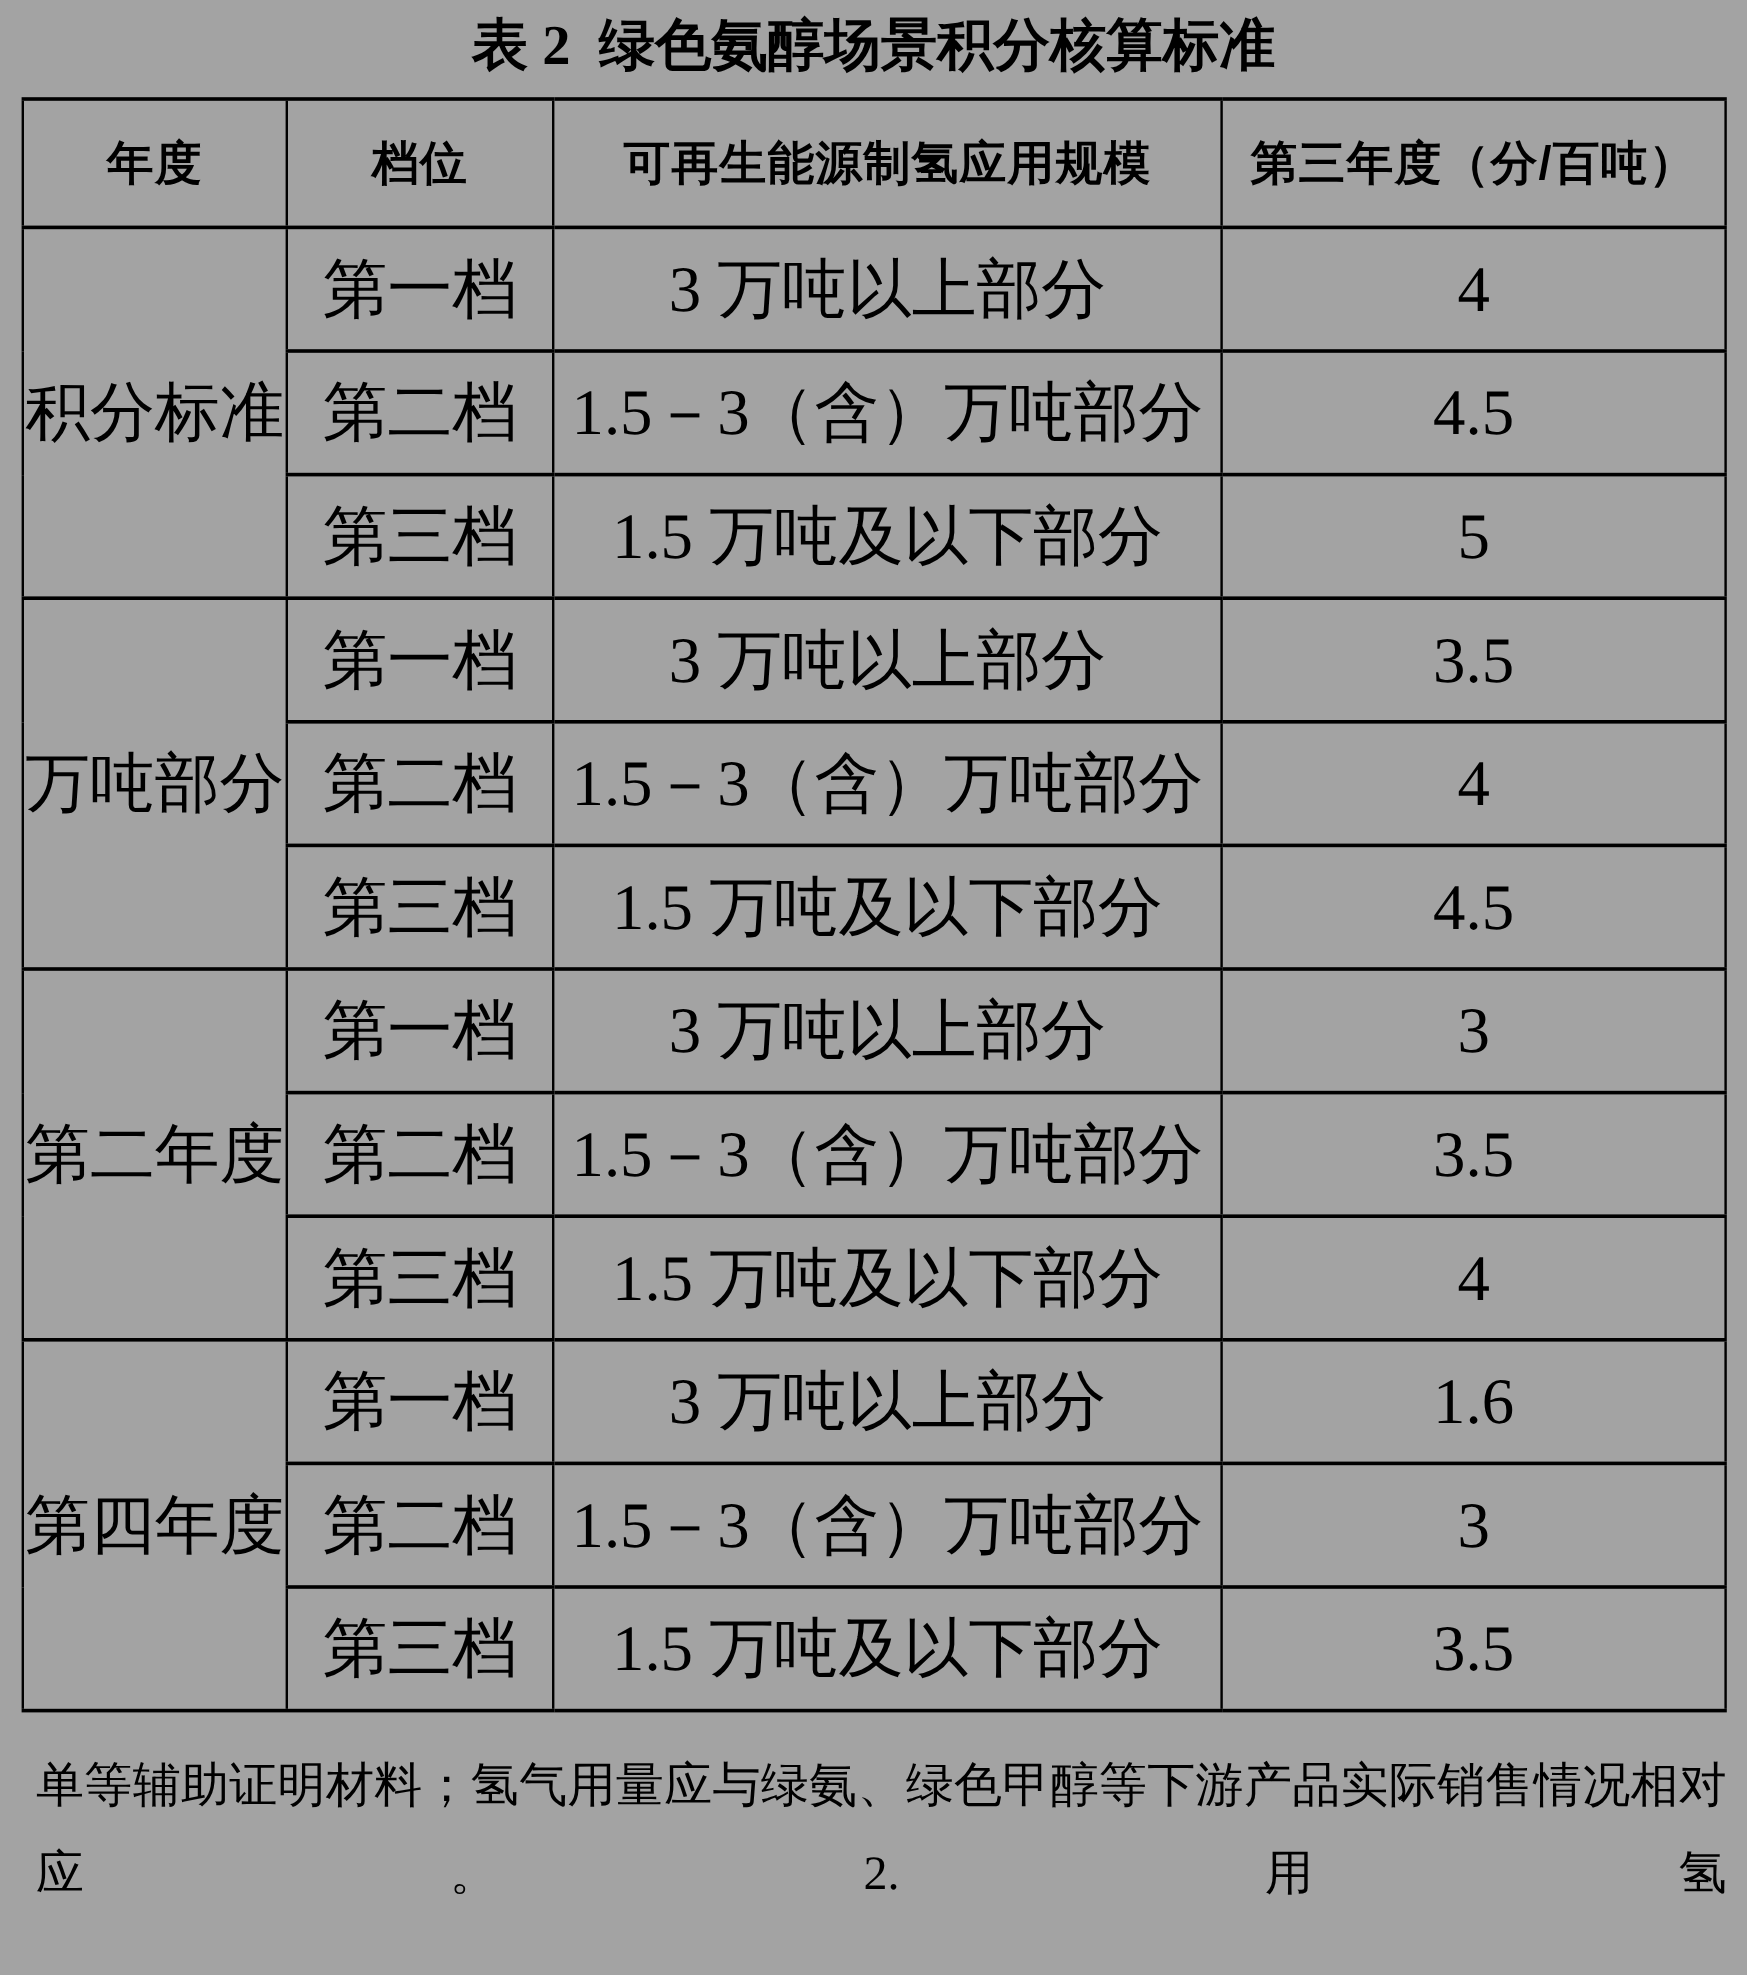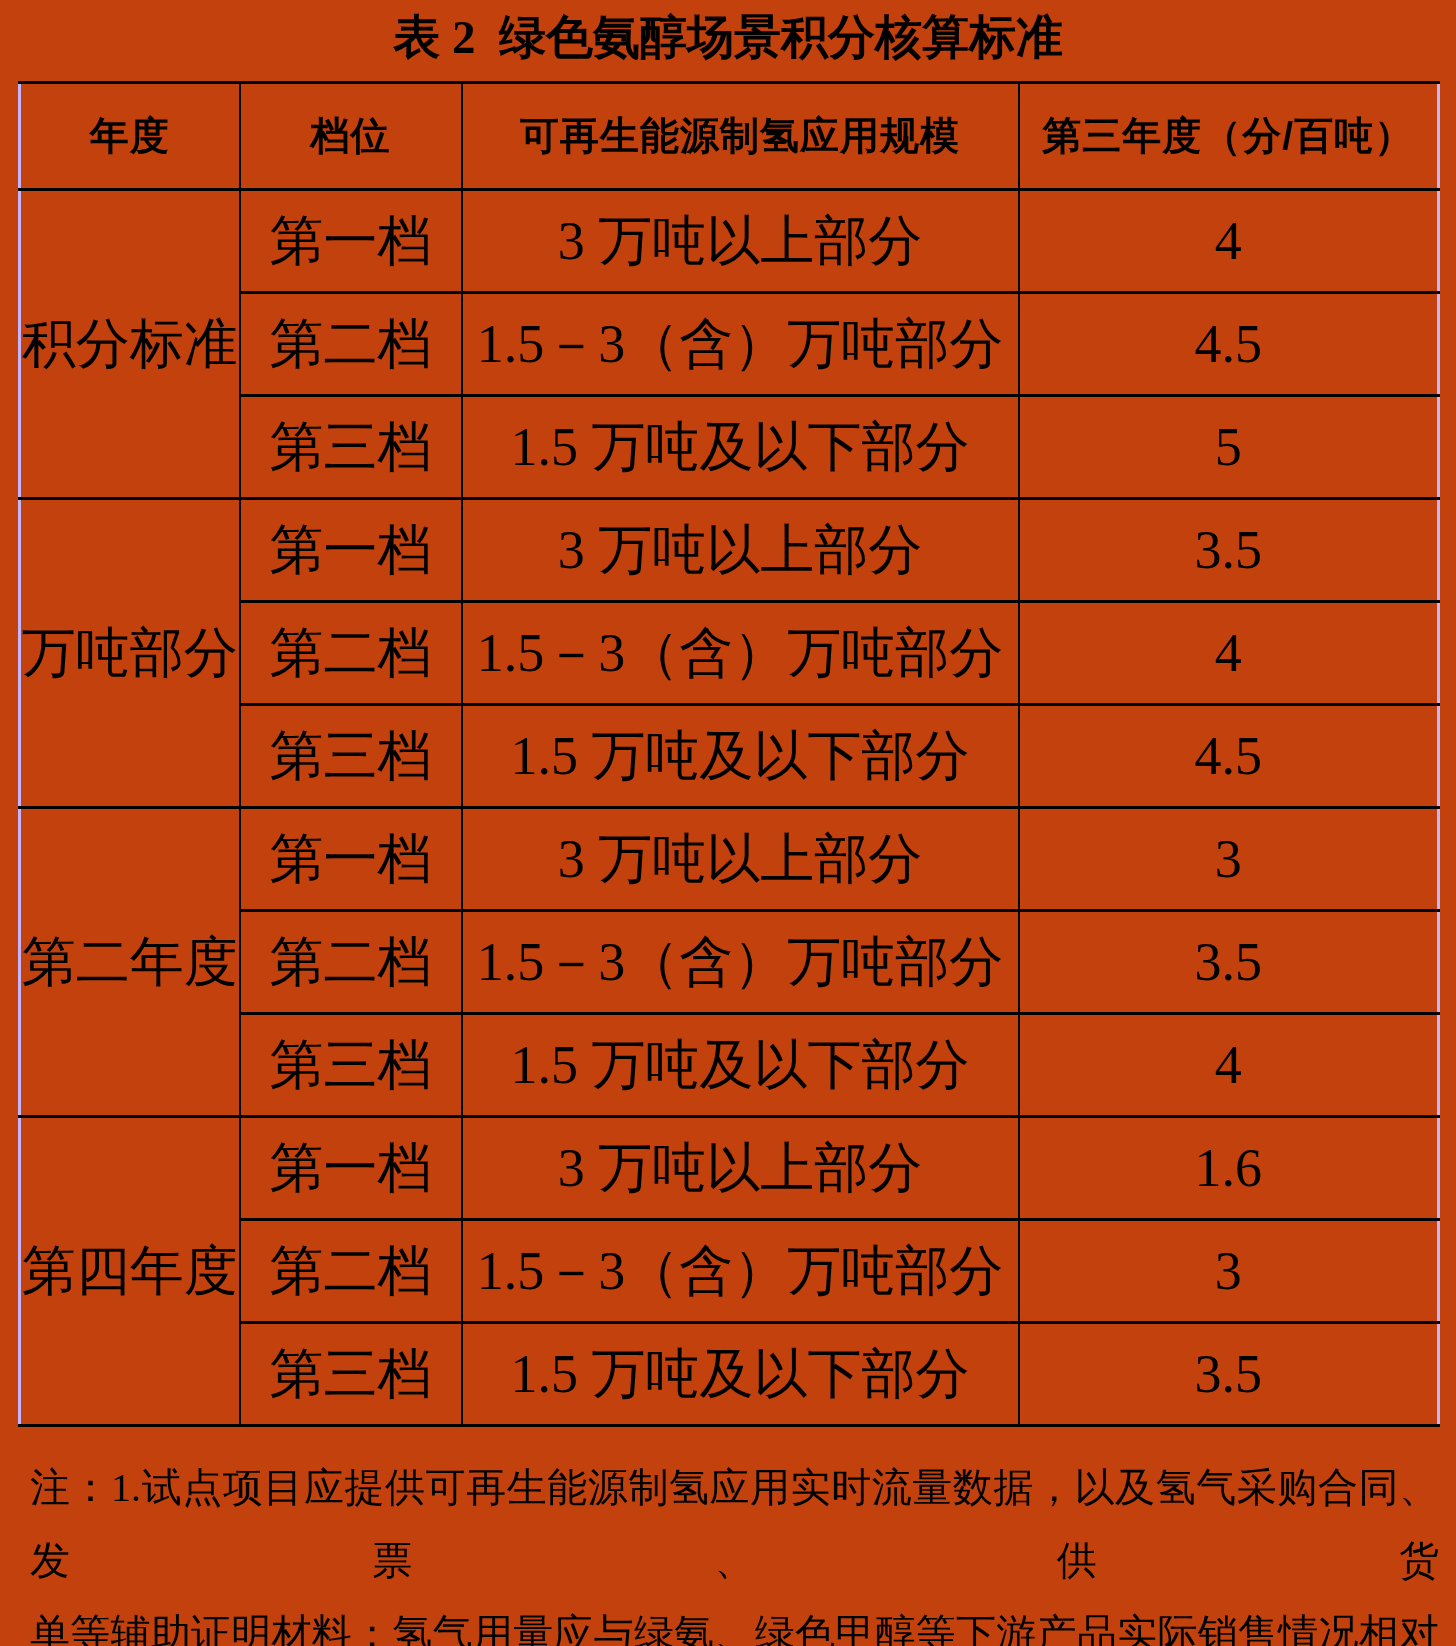--- a/index.html
+++ b/index.html
@@ -6,37 +6,37 @@
     margin: 0;
     padding: 0;
     background: #ffffff;
     color: #000000;
     font-family: "Liberation Serif", "DejaVu Serif", serif;
   }
   .page {
     position: relative;
     width: 1456px;
     height: 1646px;
-    background: #c2410c;
+    background: #a3a3a3;
     overflow: hidden;
   }
   .doc-title {
     margin: 6px 0 12px 0;
     text-align: center;
     font-size: 47px;
     font-weight: bold;
     white-space: pre-wrap;
     font-family: "Liberation Serif", "DejaVu Serif", serif;
   }
   table.score-table {
     margin-left: 18px;
     width: 1419px;
     table-layout: fixed;
     border-collapse: collapse;
-    border: 3px solid #c4b5fd;
+    border: 1px solid #c4b5fd;
   }
   .score-table th,
   .score-table td {
     border-left: 2px solid #000;
     border-right: 2px solid #000;
     border-top: 3px solid #000;
     border-bottom: 3px solid #000;
     text-align: center;
     vertical-align: middle;
     padding: 0;
@@ -157,18 +157,17 @@
       <tr>
         <td>第三档</td>
         <td>1.5 万吨及以下部分</td>
         <td>3.5</td>
       </tr>
 
     </tbody>
   </table>
 
   <div class="notes">
-    <p class="note-line justified">注：1.试点项目应提供可再生能源制氢应用实时流量数据，以及氢气采购合同、发票、供货</p>
     <p class="note-line justified">单等辅助证明材料；氢气用量应与绿氨、绿色甲醇等下游产品实际销售情况相对应。2.用氢</p>
 
   </div>
 
 </div>
 
 </body></html>

